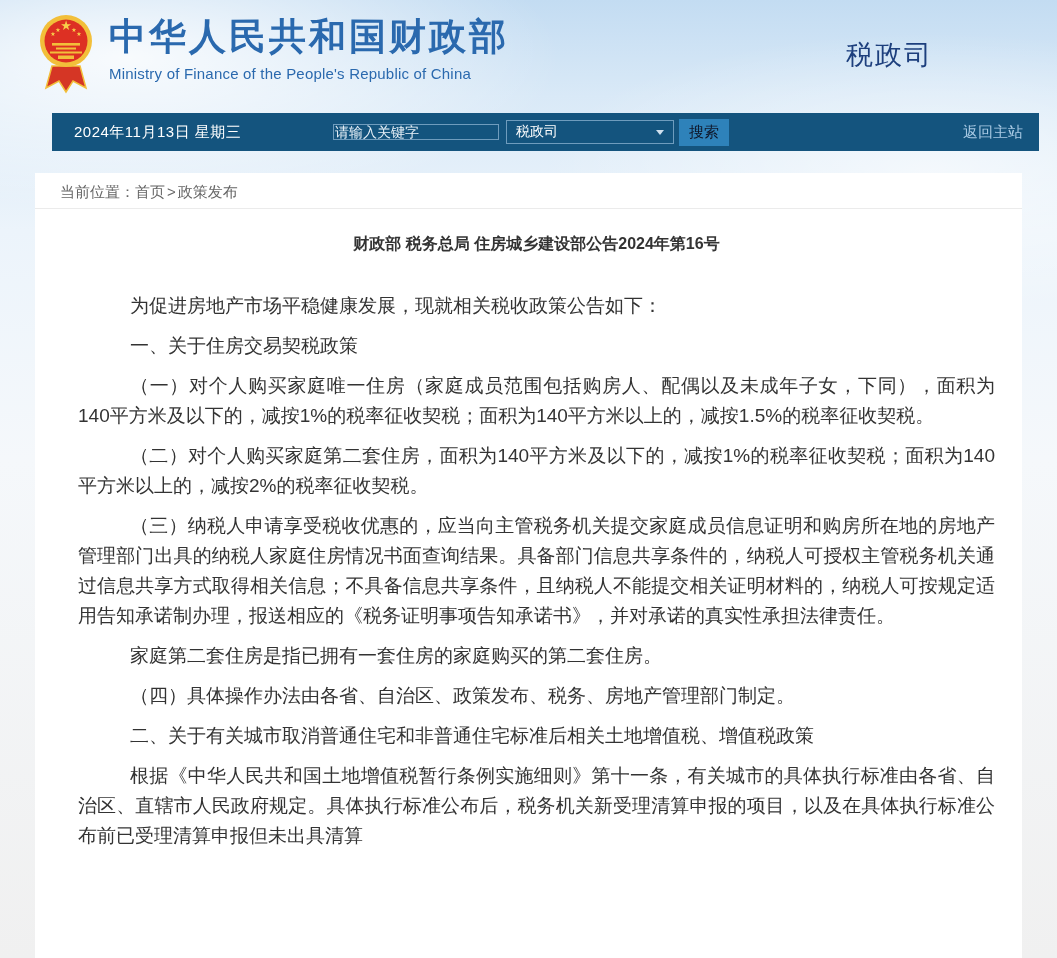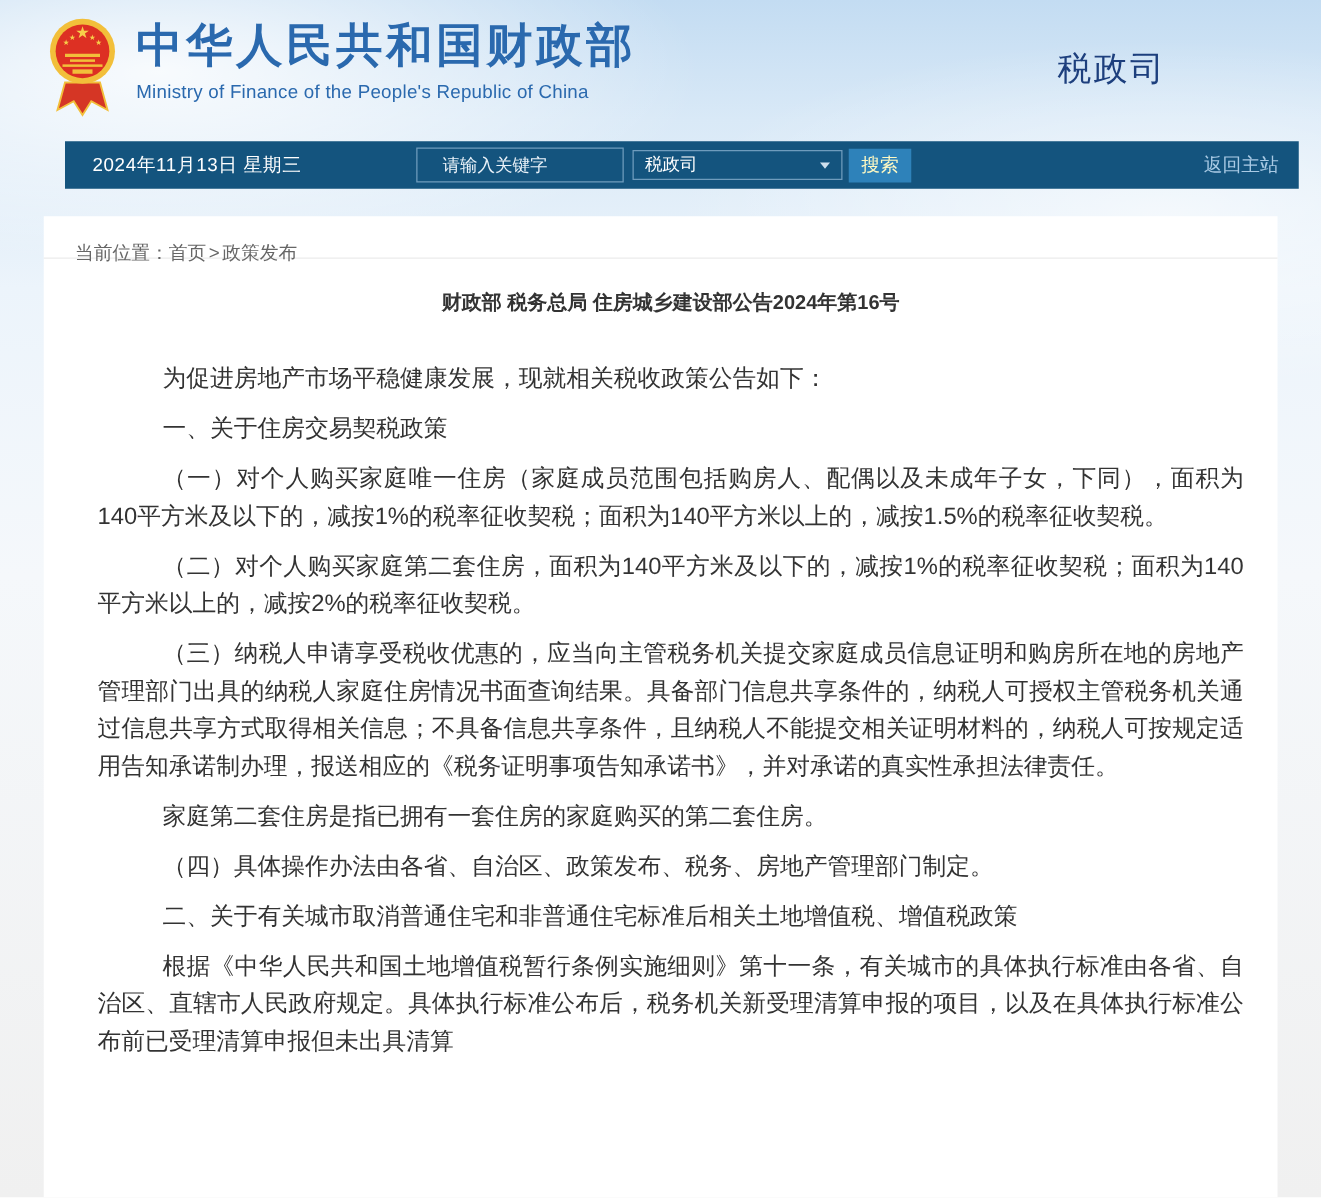--- a/index.html
+++ b/index.html
@@ -24,49 +24,49 @@
   .brand-en { font-size:15px; font-weight:normal; color:#2a69ae; margin-top:7px; letter-spacing:0.2px; }
   .department { position:absolute; top:37px; right:124px; font-size:27px; color:#1d3f7d; letter-spacing:2px; }
 
   
   .navbar {
     position:absolute; left:52px; top:113px; width:987px; height:38px;
     background:#14547e; display:flex; align-items:center;
   }
   .nav-date { color:#ffffff; font-size:15px; margin-left:22px; width:259px; letter-spacing:0.5px; }
   .search-input {
-    width:166px; height:28px; background:transparent; border:1px solid #6f9cbd;
-    color:#fff; font-size:14px; padding:0 20px; outline:none;
+    width:166px; height:16px; background:transparent; border:1px solid #6f9cbd;
+    color:#fff; font-size:14px; padding:0 1px; outline:none;
     font-family:"Liberation Sans","DejaVu Sans",sans-serif;
   }
   .search-input::placeholder { color:#eaf2f9; opacity:1; }
   .scope-select {
     width:168px; height:24px; border:1px solid #6f9cbd; color:#fff; font-size:14px;
     display:flex; align-items:center; justify-content:space-between;
     padding:0 9px; margin-left:7px; cursor:pointer;
   }
   .caret-down {
     width:0; height:0; border-left:4px solid transparent; border-right:4px solid transparent;
     border-top:5px solid #cfe0ee;
   }
   .search-btn {
-    margin-left:5px; width:50px; height:27px; background:#2e82ba; color:#fef9c3;
+    margin-left:5px; width:50px; height:27px; background:#2e82ba; color:#0f172a;
     font-size:15px; border:none; cursor:pointer;
     font-family:"Liberation Sans","DejaVu Sans",sans-serif;
   }
   .home-link { margin-left:auto; margin-right:16px; color:#a9cae4; font-size:15px; text-decoration:none; }
 
   
   .content {
     position:absolute; left:35px; top:173px; width:987px; height:785px;
     background:#ffffff;
   }
   .breadcrumb {
-    height:23px; line-height:38px; padding-left:25px;
-    border-bottom:1px solid #ebebeb; color:#666; font-size:15px;margin-top:11px;
+    height:36px; line-height:38px; padding-left:25px;
+    border-bottom:1px solid #ebebeb; color:#666; font-size:15px;
   }
   .breadcrumb a { color:#666; text-decoration:none; }
   .breadcrumb .sep { margin:0 2px; }
 
   .article { padding:0 27px 0 43px; }
   .article-title {
     margin:42px 0 0; text-align:center; font-size:24px; font-weight:bold;
     color:#2b2b2b; letter-spacing:1px;
   }
   .doc-number { margin-top:25px; text-align:center; font-size:16px; font-weight:bold; color:#333; }

